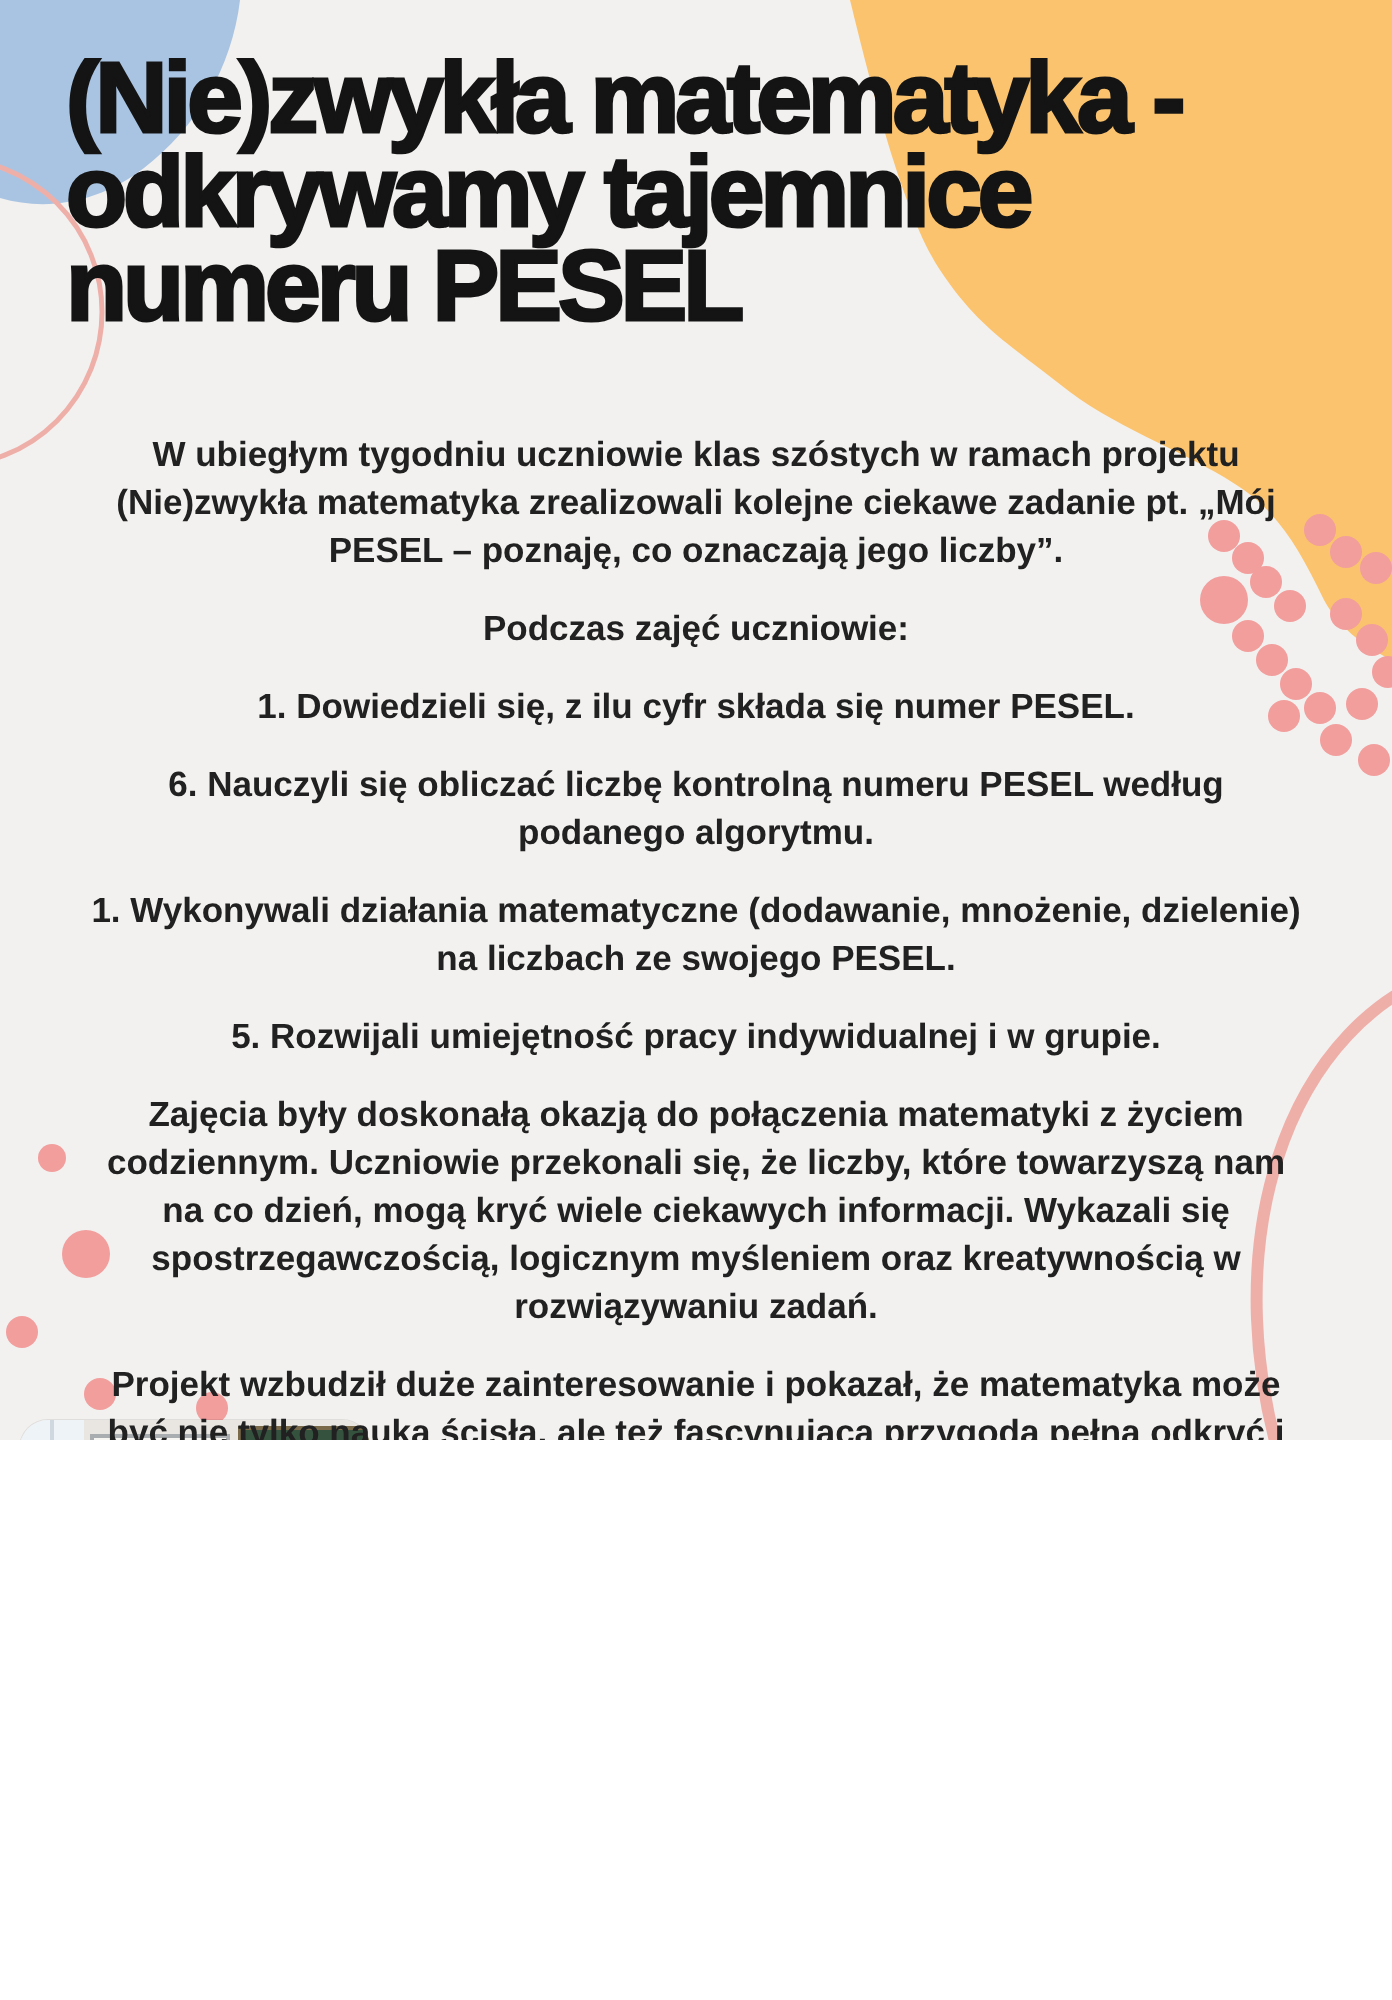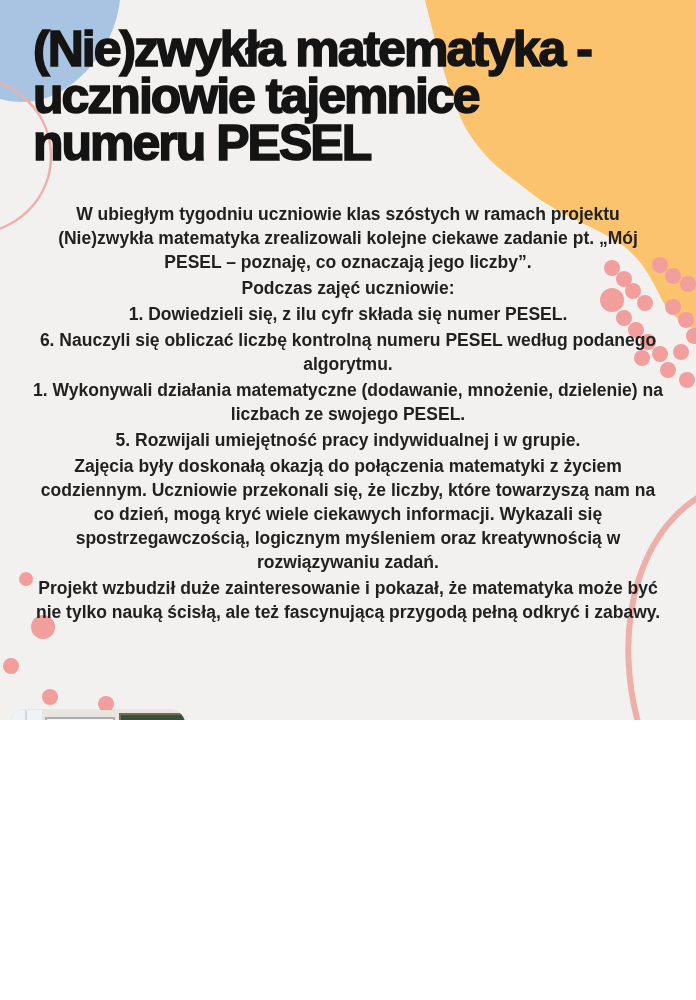--- a/index.html
+++ b/index.html
@@ -15,21 +15,21 @@
     position:absolute;left:33px;top:26px;width:650px;z-index:3;
     color:var(--title_color);font-weight:900;font-size:50px;line-height:47px;
     letter-spacing:-2px;-webkit-text-stroke:1.6px var(--title_color);
   }
   .title .title-line{white-space:nowrap;}
   .body-text{
     position:absolute;left:28px;top:200px;width:640px;z-index:3;
     color:var(--text_color);font-weight:700;font-size:17.5px;line-height:24px;
     text-align:center;
   }
-  .body-text p{margin:2px;}
+  .body-text p{margin:15px;}
   .signature{
     position:absolute;left:398px;top:758px;width:260px;z-index:3;
     color:var(--text_color);font-weight:700;font-size:16px;line-height:27px;text-align:center;
   }
   .photo{position:absolute;z-index:2;border-radius:14px;overflow:hidden;box-shadow:0 0 0 0.5px rgba(0,0,0,.08);}
   .photo svg{display:block;width:100%;height:100%;}
   #photo-1{left:10px;top:710px;width:175px;height:168px;}
   #photo-2{left:197px;top:763px;width:218px;height:225px;}
   #photo-3{left:462px;top:824px;width:170px;height:167px;}
 </style>
@@ -82,21 +82,21 @@
 
     <circle cx="210" cy="976" r="9" style="fill:var(--teal)"></circle>
 
     <ellipse cx="790" cy="690" rx="155" ry="215" transform="rotate(-18 790 690)" style="fill:none;stroke:var(--pink_outline);stroke-width:6"></ellipse>
 
     <path d="M696,862 C660,862 646,880 641,902 C635,930 628,952 615,968 C600,986 580,996 560,1000 L696,1000 Z" style="fill:var(--blue)"></path>
   </svg>
 
   <h1 class="title">
       <div class="title-line">(Nie)zwykła matematyka -</div>
-      <div class="title-line">uczniowie tajemnice</div>
+      <div class="title-line">odkrywamy tajemnice</div>
       <div class="title-line">numeru PESEL</div>
     </h1>
 
   <div class="body-text">
       <p class="body-paragraph">W ubiegłym tygodniu uczniowie klas szóstych w ramach projektu (Nie)zwykła matematyka zrealizowali kolejne ciekawe zadanie pt. „Mój PESEL – poznaję, co oznaczają jego liczby”.</p>
       <p class="body-paragraph">Podczas zajęć uczniowie:</p>
       <p class="body-paragraph">1. Dowiedzieli się, z ilu cyfr składa się numer PESEL.</p>
       <p class="body-paragraph">6. Nauczyli się obliczać liczbę kontrolną numeru PESEL według podanego algorytmu.</p>
       <p class="body-paragraph">1. Wykonywali działania matematyczne (dodawanie, mnożenie, dzielenie) na liczbach ze swojego PESEL.</p>
       <p class="body-paragraph">5. Rozwijali umiejętność pracy indywidualnej i w grupie.</p>

